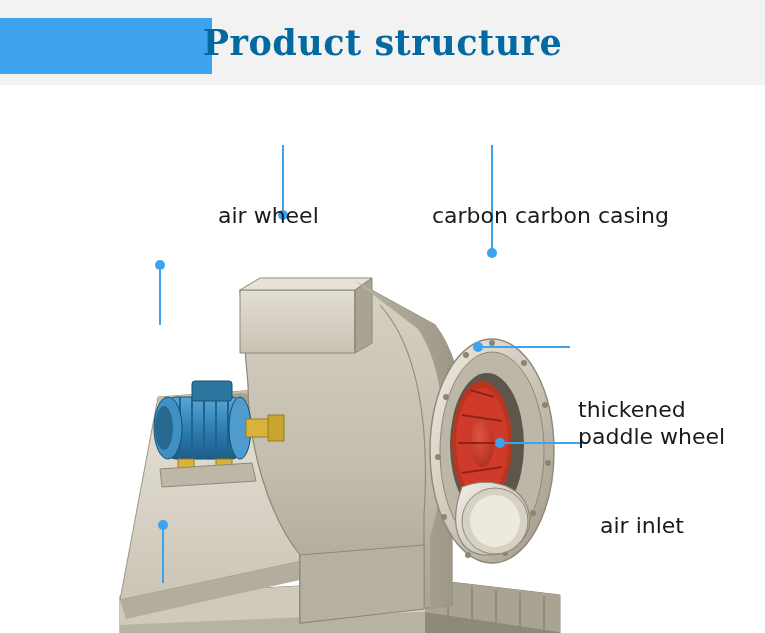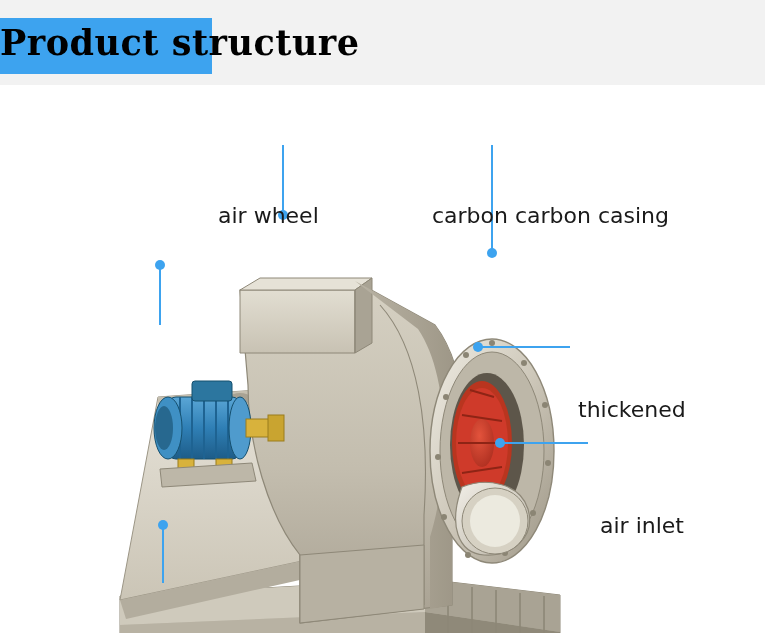--- a/index.html
+++ b/index.html
@@ -16,24 +16,25 @@
   .header{
     position:absolute;left:0;top:0;width:765px;height:85px;
     background:#f2f2f2;
   }
   .header-accent{
     position:absolute;left:0;top:18px;width:212px;height:56px;
     background:#3da3ef;
   }
   .header-title{
     position:absolute;left:0;top:22px;width:765px;
+    text-align:center;
     font-family:"DejaVu Serif", serif;
     font-weight:bold;
     font-size:35px;
-    color:#000000;
+    color:#0369a1;
     letter-spacing:0.5px;
   }
 
   
   .stage{
     position:absolute;left:0;top:85px;width:765px;height:548px;
     background:#ffffff;
   }
   svg.art{position:absolute;left:0;top:0;width:765px;height:548px;}
 
@@ -229,17 +230,18 @@
         <circle cx="478" cy="262" r="5"></circle>
         <circle cx="500" cy="358" r="5"></circle>
         <circle cx="163" cy="440" r="5"></circle>
       </g>
     </svg>
 
     <div class="label lbl-air-outlet">air wheel</div>
     <div class="label lbl-carbon">carbon carbon casing</div>
     <div class="label two-line lbl-paddle">
       <div>thickened</div>
+      <div>paddle wheel</div>
     </div>
     <div class="label lbl-air-inlet">air inlet</div>
 
   </div>
 </div>
 
 </body></html>

